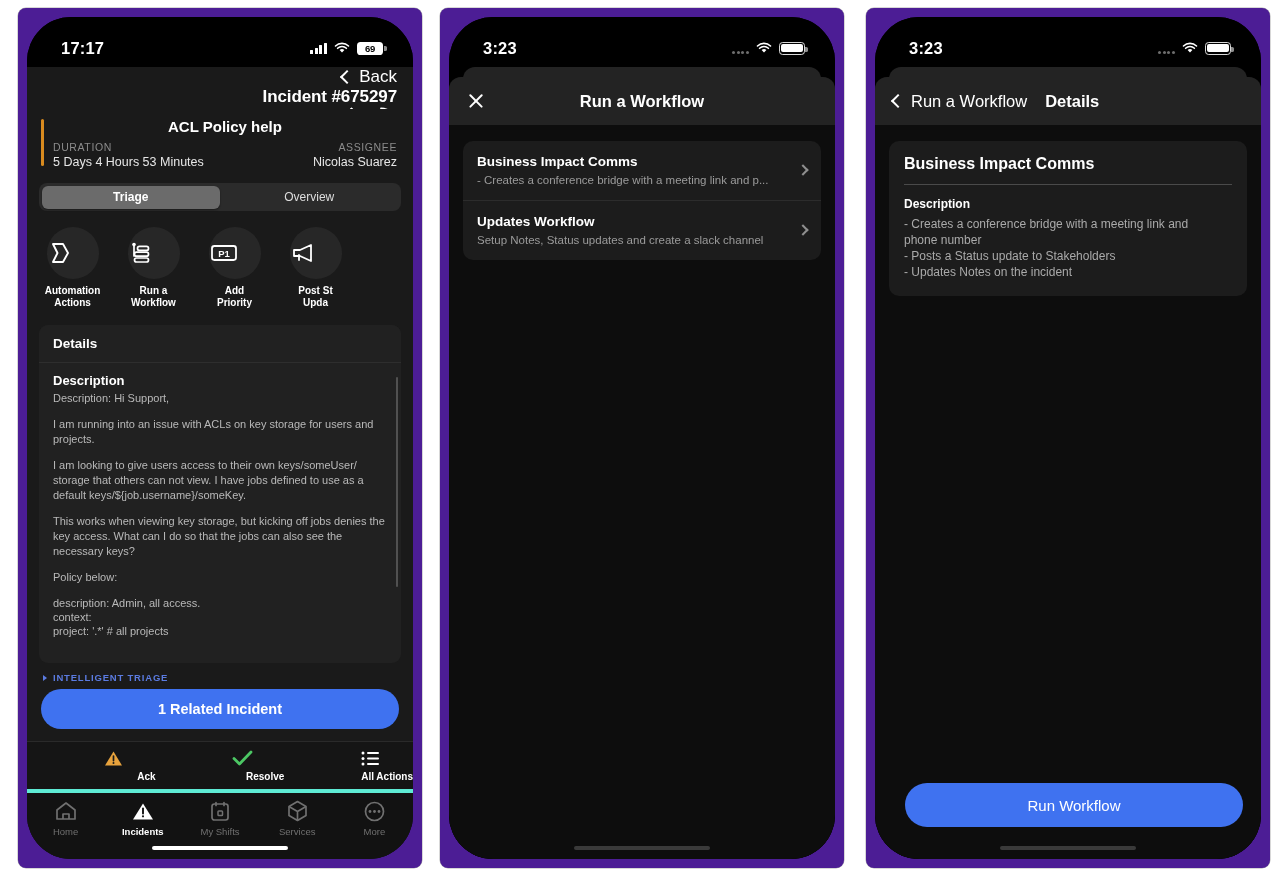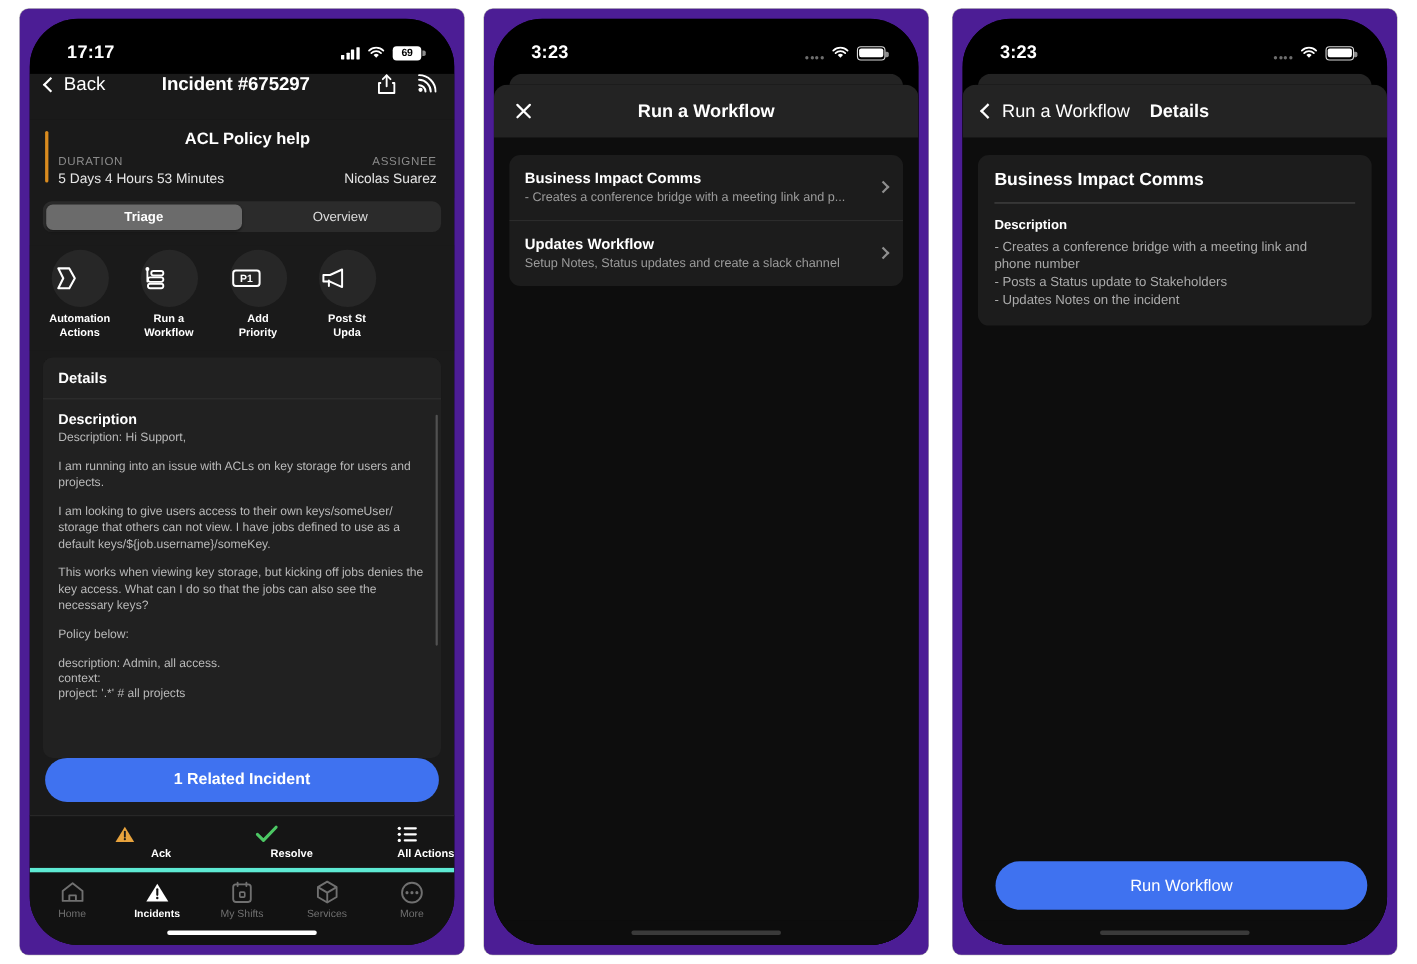--- a/index.html
+++ b/index.html
@@ -71,25 +71,26 @@
   .batt.empty { background: transparent; border: 1.4px solid rgba(255,255,255,0.85); }
   .batt.empty::before {
     content:""; position:absolute; left:1.4px; top:1.4px; bottom:1.4px; right:1.4px;
     background:#fff; border-radius:2px;
   }
 
   
   .p1-body { background: #1a1a1a; height: calc(100% - 50px); position: relative; display:flex; flex-direction:column; }
 
   .navbar1 {
-    display: flex; align-items: flex-start;
+    display: flex; align-items: flex-end;
     padding: 0 16px 0 14px;
     height: 42px;
     background: #1a1a1a;
     color: #fff;
+    flex-direction: column;
   }
   .nav-back { display: flex; align-items: center; gap: 6px; font-size: 17px; cursor: pointer; }
   .chev-l {
     width: 10px; height: 10px; border-left: 2.6px solid #fff; border-bottom: 2.6px solid #fff;
     transform: rotate(45deg); margin-right: 1px;
   }
   .nav-title1 { flex: 1; text-align: center; font-size: 17px; font-weight: bold; letter-spacing: -0.1px; margin-left: -10px;}
   .nav-icons { display: flex; align-items: center; gap: 18px; }
 
   .incident-head {
@@ -396,20 +397,24 @@
             <div class="dc-p">I am looking to give users access to their own keys/someUser/ storage that others can not view. I have jobs defined to use as a default keys/${job.username}/someKey.</div>
             <div class="dc-p">This works when viewing key storage, but kicking off jobs denies the key access. What can I do so that the jobs can also see the necessary keys?</div>
             <div class="dc-p">Policy below:</div>
             <div class="dc-p mono tight">description: Admin, all access.</div>
             <div class="dc-p mono tight">context:</div>
             <div class="dc-p mono tight">  project: '.*' # all projects</div>
             <div class="scrollhint"></div>
           </div>
         </div>
 
+        <div class="triage-link">
+          <span class="tri-caret"></span>
+          <span>INTELLIGENT TRIAGE</span>
+        </div>
 
         <div class="primary-btn">1 Related Incident</div>
 
         <div class="quickbar">
           <div class="qb-item">
             <div class="qb-ico">
               <svg width="19" height="17" viewBox="0 0 19 17">
                 <path d="M9.5 1.5L18 15.5H1z" fill="#e8a33d"></path>
                 <path d="M9.5 6v4.6" stroke="#1a1a1a" stroke-width="1.7" stroke-linecap="round"></path>
                 <circle cx="9.5" cy="12.9" r="1" fill="#1a1a1a"></circle>

